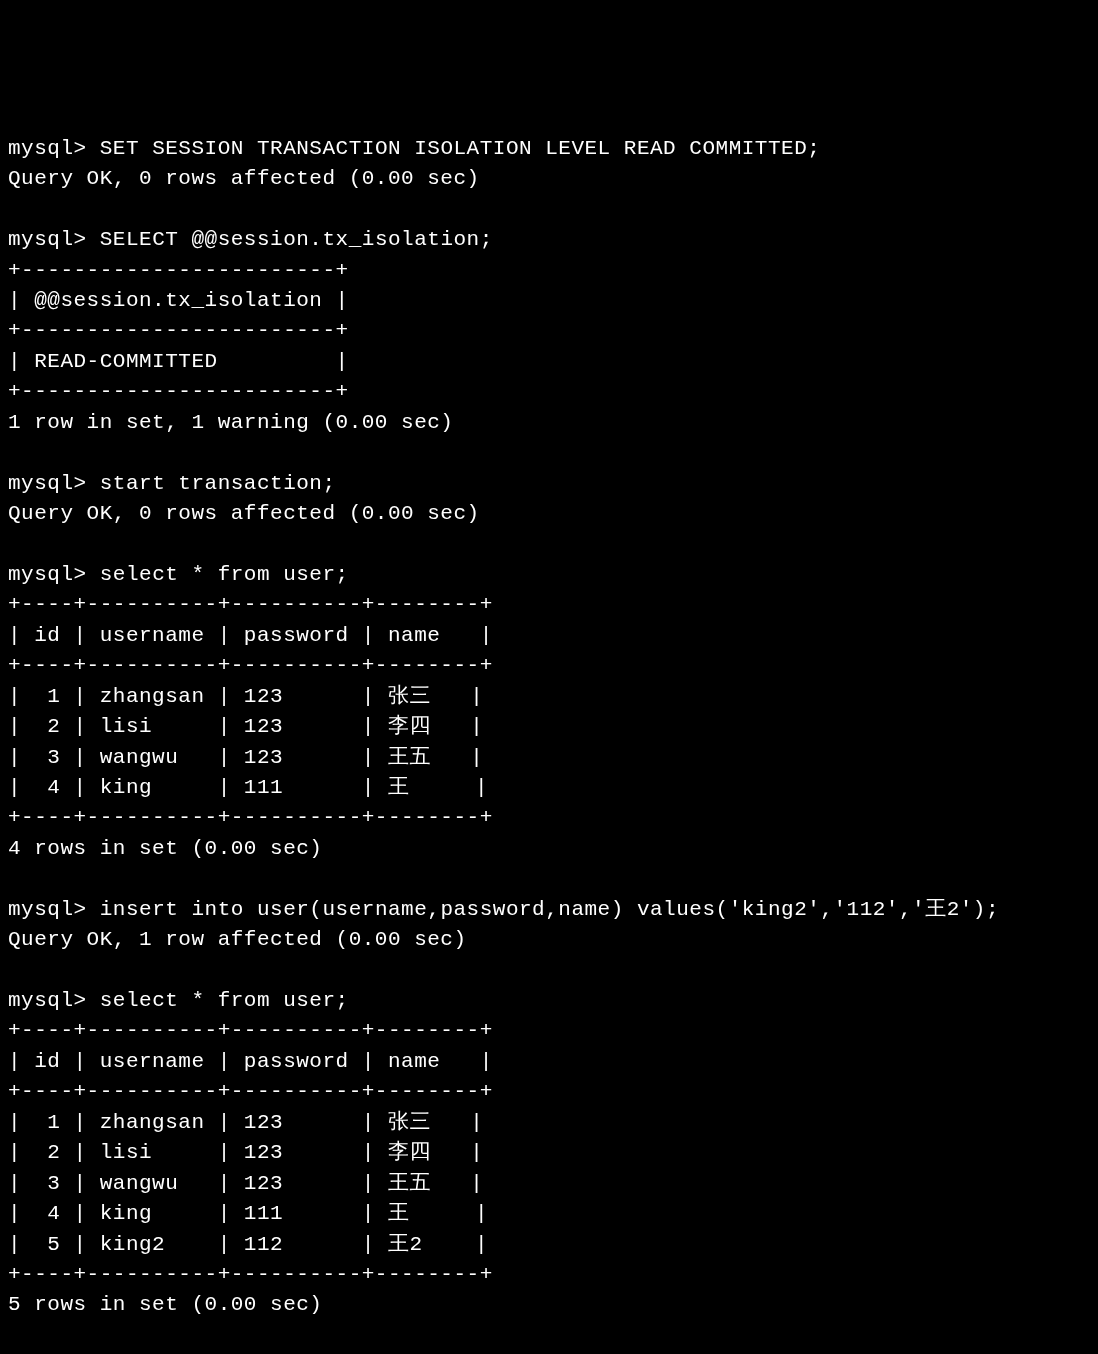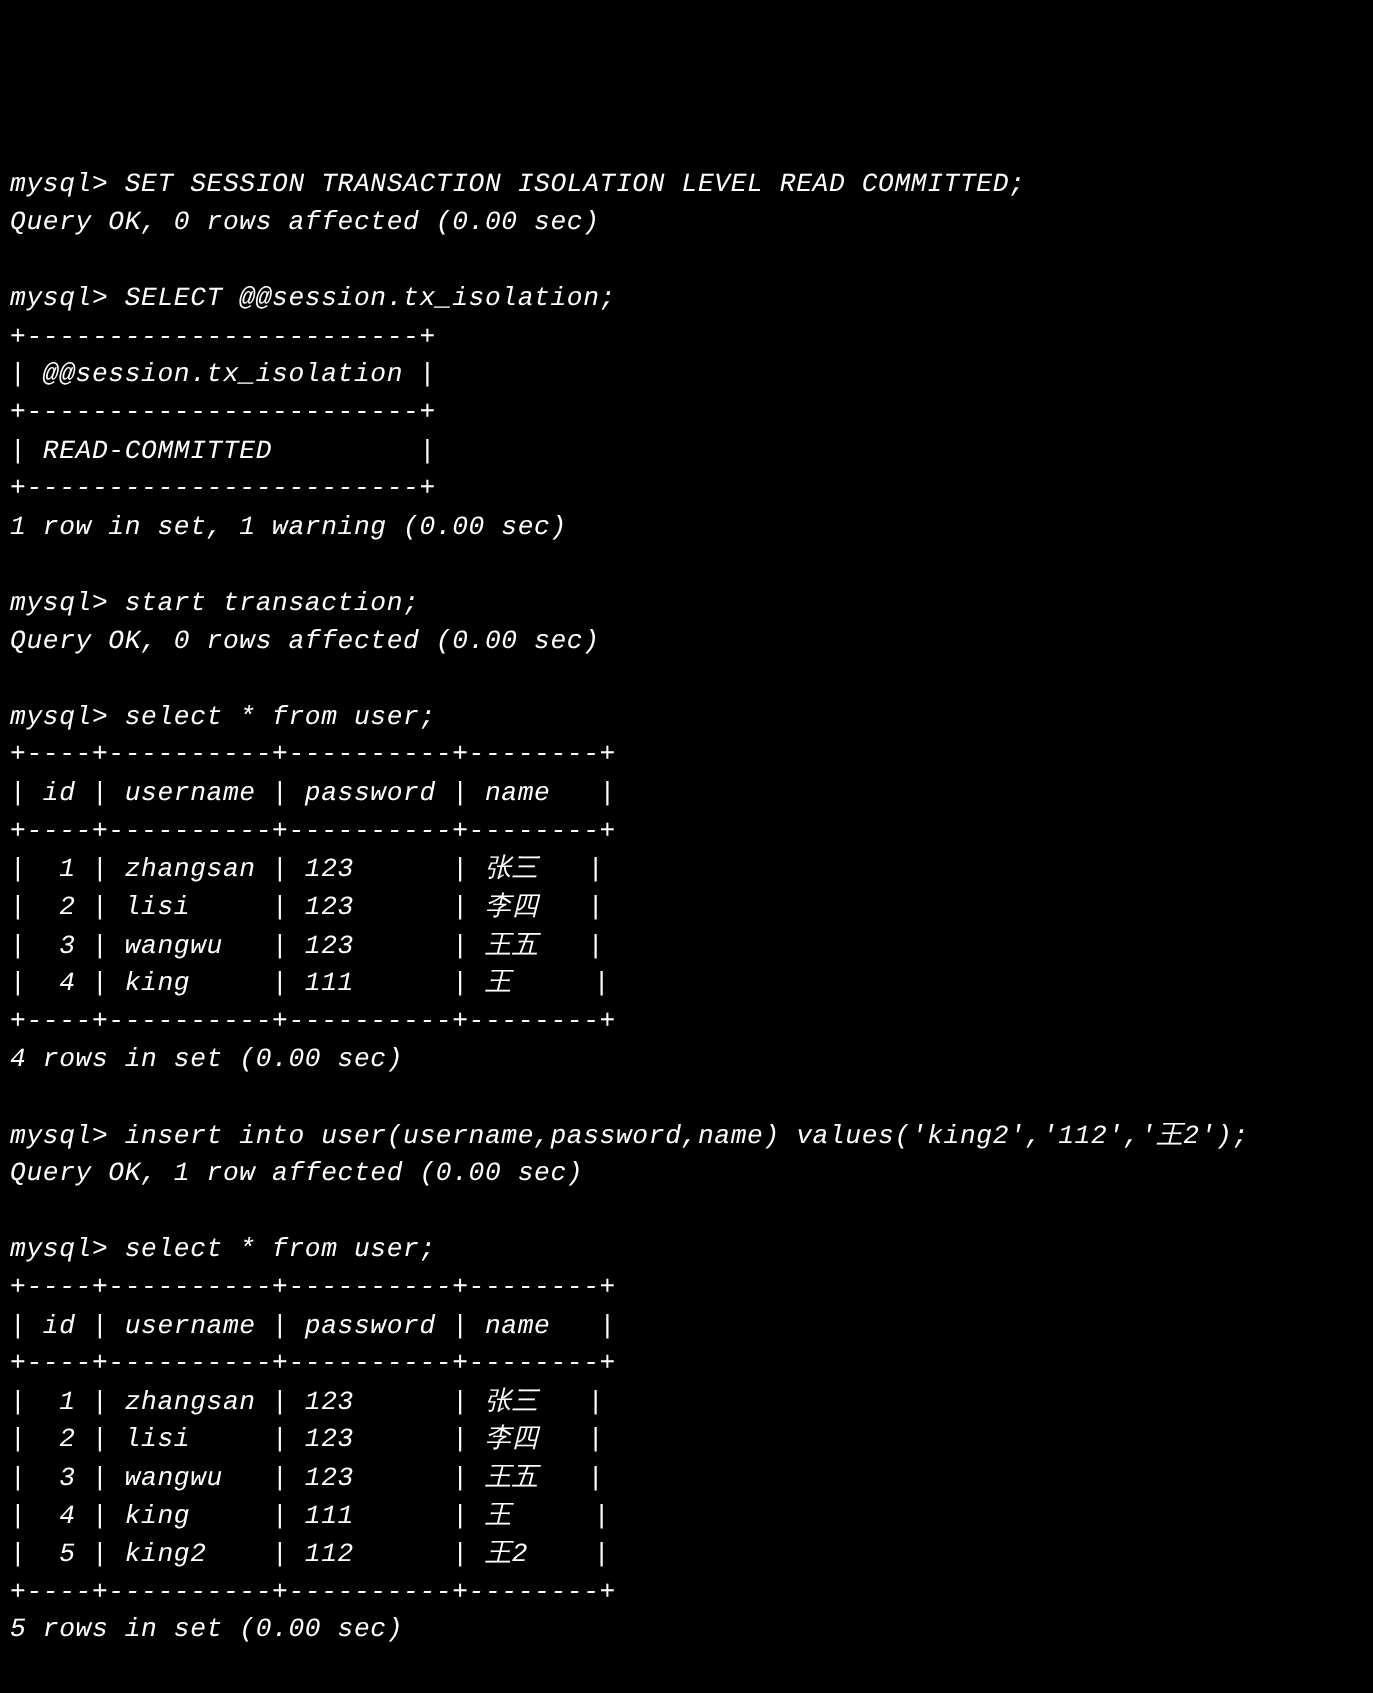--- a/index.html
+++ b/index.html
@@ -1,19 +1,18 @@
 <!DOCTYPE html>
 <html><head>
   <meta charset="utf-8">
   <style>
     * {
       margin: 0;
       padding: 0;
       box-sizing: border-box;
-      font-style: italic;
     }
     body {
       background-color: #000000;
       color: #ffffff;
       font-family: "Consolas", "Monaco", "Courier New", monospace;
       font-size: 21px;
       line-height: 1.45;
       padding: 12px 8px;
       white-space: pre;
       letter-spacing: 0.5px;

